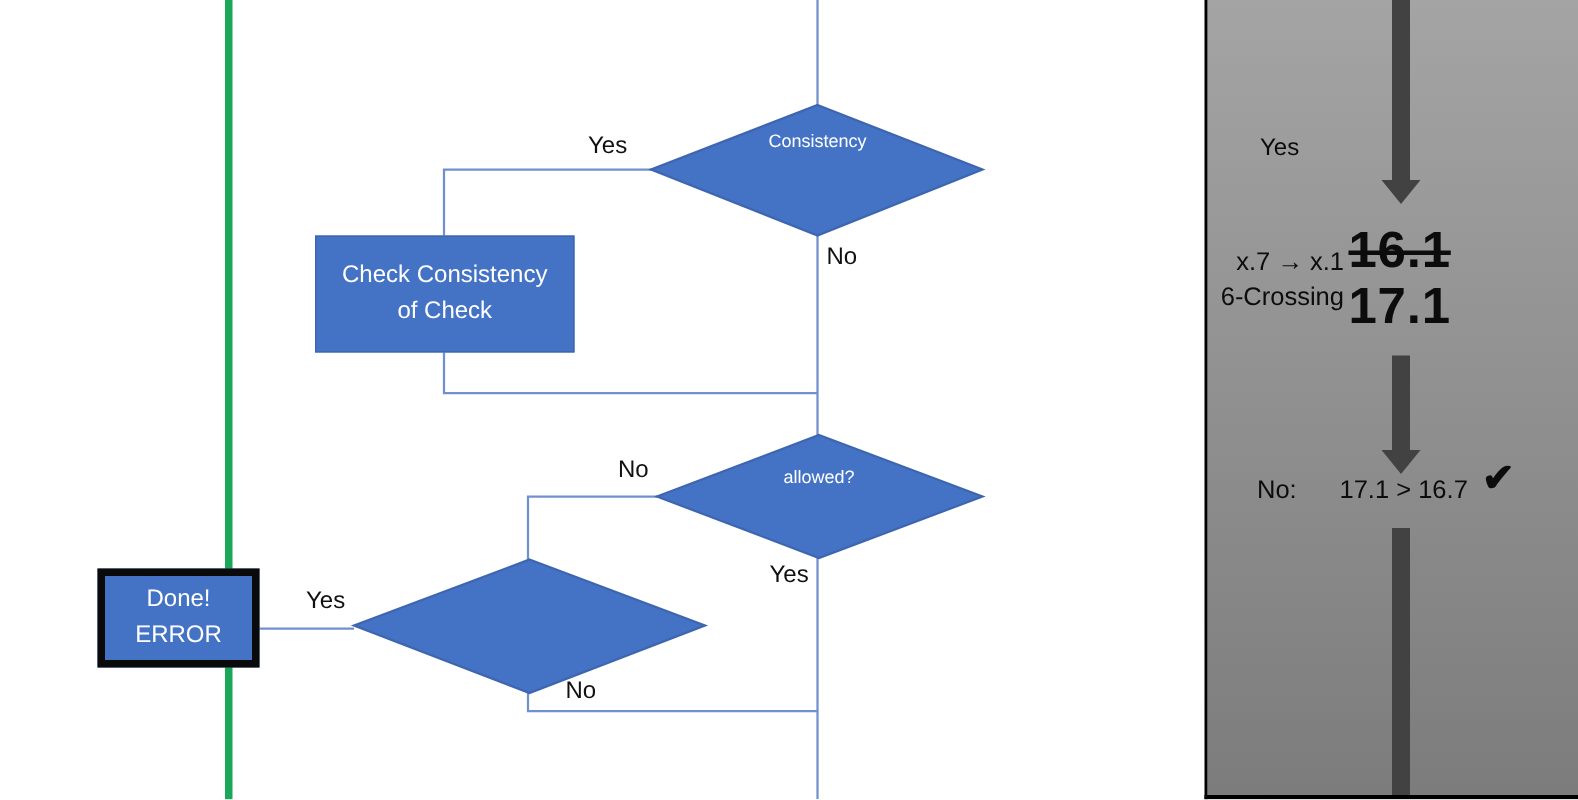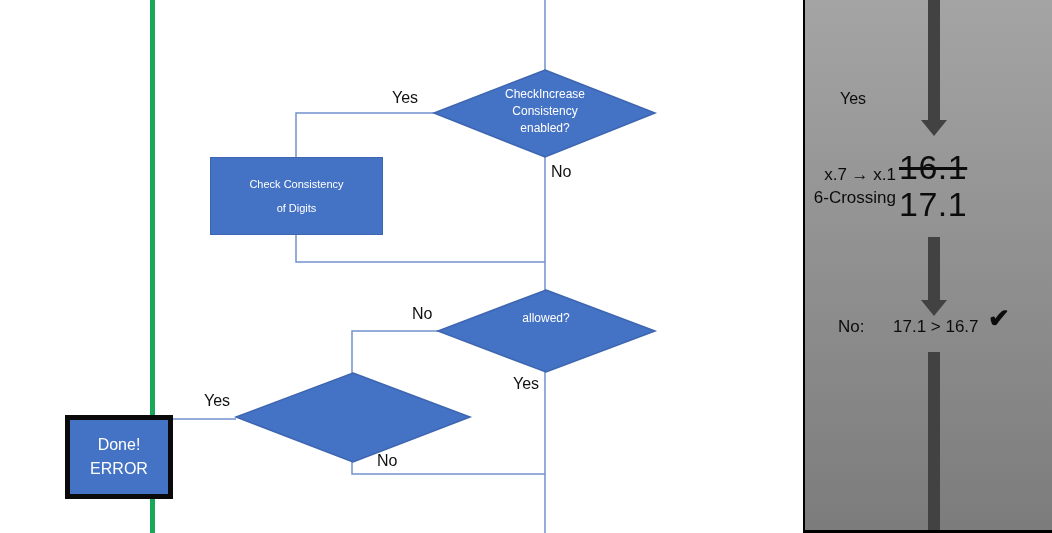--- a/index.html
+++ b/index.html
@@ -18,21 +18,21 @@
   
   .diamond-text {
     z-index:4; color:#ffffff; text-align:center; font-size:12px; line-height:17px;
     width:170px; pointer-events:none;
   }
   .edge-label { z-index:4; color:#111111; font-size:16px; line-height:18px; }
 
   .process-box {
     z-index:3; box-sizing:border-box; background:#4472C4; border:1px solid #3E66B0;
     color:#ffffff; display:flex; flex-direction:column; align-items:center; justify-content:center;
-    font-size:11px; line-height:24px; text-align:center;
+    font-size:16px; line-height:24px; text-align:center;
   }
   #done-box {
     z-index:3; box-sizing:border-box; background:#4472C4; border:5px solid #0a0a0a;
     color:#ffffff; display:flex; flex-direction:column; align-items:center; justify-content:center;
     font-size:16px; line-height:24px; text-align:center;
   }
 
   
   #side-panel {
     left:803px; top:0; width:249px; height:533px; z-index:5; box-sizing:border-box;
@@ -42,21 +42,21 @@
   .arrow-shaft { position:absolute; width:12px; background:#424242; }
   .arrow-head {
     position:absolute; width:0; height:0;
     border-left:13px solid transparent; border-right:13px solid transparent;
     border-top:16px solid #424242;
   }
   .panel-label { position:absolute; color:#0c0c0c; font-size:16px; }
   .case-text { position:absolute; left:1px; top:163px; width:90px; text-align:right;
                color:#0c0c0c; font-size:17px; line-height:23px; }
   .big-values { position:absolute; left:94px; top:149px; color:#0c0c0c;
-                font-size:34px; line-height:37px; letter-spacing:0.5px; }
+                font-size:34px; line-height:37px; letter-spacing:0.5px;font-weight:bold; }
   .strike { text-decoration:line-through; text-decoration-thickness:3px; }
   .check { position:absolute; left:183px; top:303px; font-size:26px; font-weight:bold; color:#0c0c0c; }
 </style>
 </head>
 <body>
 
 <div id="canvas">
 
   <div id="green-line" class="abs"></div>
 
@@ -72,33 +72,31 @@
       <path d="M236 419 H173"></path>
     </g>
     <g fill="#4472C4" stroke="#3E66B0" stroke-width="1.5">
       <polygon points="545,70 655,113 545,157 434,113"></polygon>
       <polygon points="546,290 655,331 546,372 438,331"></polygon>
       <polygon points="353,373 470,417 353,462 236,417"></polygon>
     </g>
   </svg>
 
   <div class="abs diamond-text" style="left:460px; top:86px;">
-    <div>CheckIncrease</div>
     <div>Consistency</div>
-    <div>enabled?</div>
   </div>
   <div class="abs diamond-text" style="left:461px; top:310px;">
     <div>allowed?</div>
   </div>
 
   <div class="abs process-box" style="left:210px; top:157px; width:173px; height:78px;">
     <div>Check Consistency</div>
-    <div>of Digits</div>
+    <div>of Check</div>
   </div>
-  <div id="done-box" class="abs" style="left:65px; top:379px; width:108px; height:84px;margin-top:36px;">
+  <div id="done-box" class="abs" style="left:65px; top:379px; width:108px; height:66px;">
     <div>Done!</div>
     <div>ERROR</div>
   </div>
 
   <div class="abs edge-label" style="left:392px; top:89px;">Yes</div>
   <div class="abs edge-label" style="left:551px; top:163px;">No</div>
   <div class="abs edge-label" style="left:412px; top:305px;">No</div>
   <div class="abs edge-label" style="left:513px; top:375px;">Yes</div>
   <div class="abs edge-label" style="left:204px; top:392px;">Yes</div>
   <div class="abs edge-label" style="left:377px; top:452px;">No</div>

